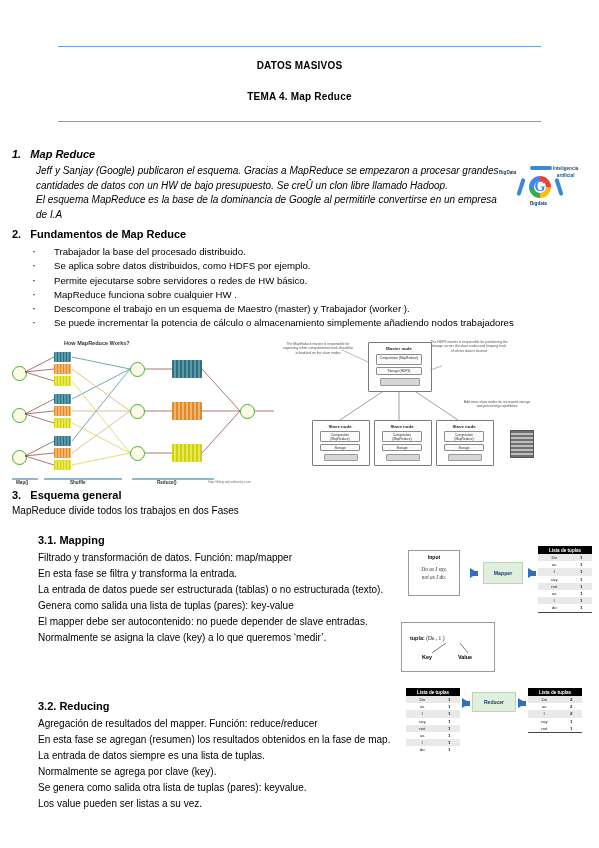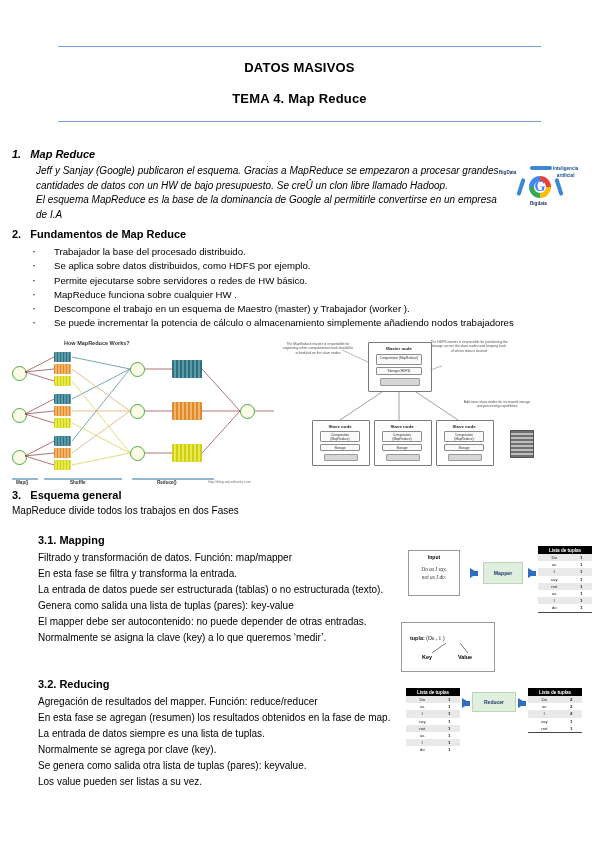--- a/index.html
+++ b/index.html
@@ -9,21 +9,21 @@
     color:#000;
   }
   .page{position:absolute;inset:0;}
 
   
   .hdr-rule{position:absolute;left:58px;width:483px;height:1px;background:#6f9fd8;}
   #rule-top{top:46px;}
   #rule-bot{top:121px;}
   .hdr-title{
     position:absolute;left:0;width:599px;text-align:center;
-    font-weight:bold;font-size:13px;letter-spacing:.2px;
+    font-weight:bold;font-size:10px;letter-spacing:.2px;
   }
   #doc-title{top:60px;}
   #doc-subtitle{top:91px;}
 
   
   .h2{font-size:11px;font-weight:bold;}
   .p{font-size:10px;line-height:14.6px;}
 
   .sec{position:absolute;}
 
@@ -39,21 +39,21 @@
     font-size:9.6px;line-height:14.3px;position:relative;padding-left:42px;white-space:nowrap;
   }
   ul.bul li:before{
     content:"\00B7";position:absolute;left:20px;top:-1px;font-size:12px;
   }
 
   
   #sec3{left:12px;top:489px;width:420px;}
   #sec3 .lead{margin-top:3px;}
   #sec31{position:absolute;left:38px;top:534px;width:400px;}
-  #sec32{position:absolute;left:38px;top:678px;width:400px;}
+  #sec32{position:absolute;left:38px;top:700px;width:400px;}
   .h3blk{font-size:11px;font-weight:bold;margin-bottom:4px;}
   .lines div{font-size:10px;line-height:16px;white-space:nowrap;}
 
   
   #google-logo{position:absolute;left:497px;top:156px;width:100px;height:58px;}
   .glab{position:absolute;font-size:4.6px;font-weight:bold;color:#1f3864;white-space:nowrap;}
   #glab-bigdata-l{left:2px;top:14px;}
   #glab-ia{left:56px;top:9px;text-align:center;line-height:7px;color:#1a4f8a;}
   #glab-bigdata-b{left:33px;top:45px;}
   .garrow{position:absolute;background:#3b87d8;}
@@ -305,21 +305,21 @@
     <div class="p lead">MapReduce divide todos los trabajos en dos Fases</div>
   </div>
 
   <div id="sec31">
     <div class="h3blk">3.1. Mapping</div>
     <div class="lines">
       <div>Filtrado y transformación de datos. Función: map/mapper</div>
       <div>En esta fase se filtra y transforma la entrada.</div>
       <div>La entrada de datos puede ser estructurada (tablas) o no estructurada (texto).</div>
       <div>Genera como salida una lista de tuplas (pares): key-value</div>
-      <div>El mapper debe ser autocontenido: no puede depender de otras entradas.</div>
+      <div>El mapper debe ser autocontenido: no puede depender de slave entradas.</div>
       <div>Normalmente se asigna la clave (key) a lo que queremos ‘medir’.</div>
     </div>
   </div>
 
   <div id="sec32">
     <div class="h3blk">3.2. Reducing</div>
     <div class="lines">
       <div>Agregación de resultados del mapper. Función: reduce/reducer</div>
       <div>En esta fase se agregan (resumen) los resultados obtenidos en la fase de map.</div>
       <div>La entrada de datos siempre es una lista de tuplas.</div>

